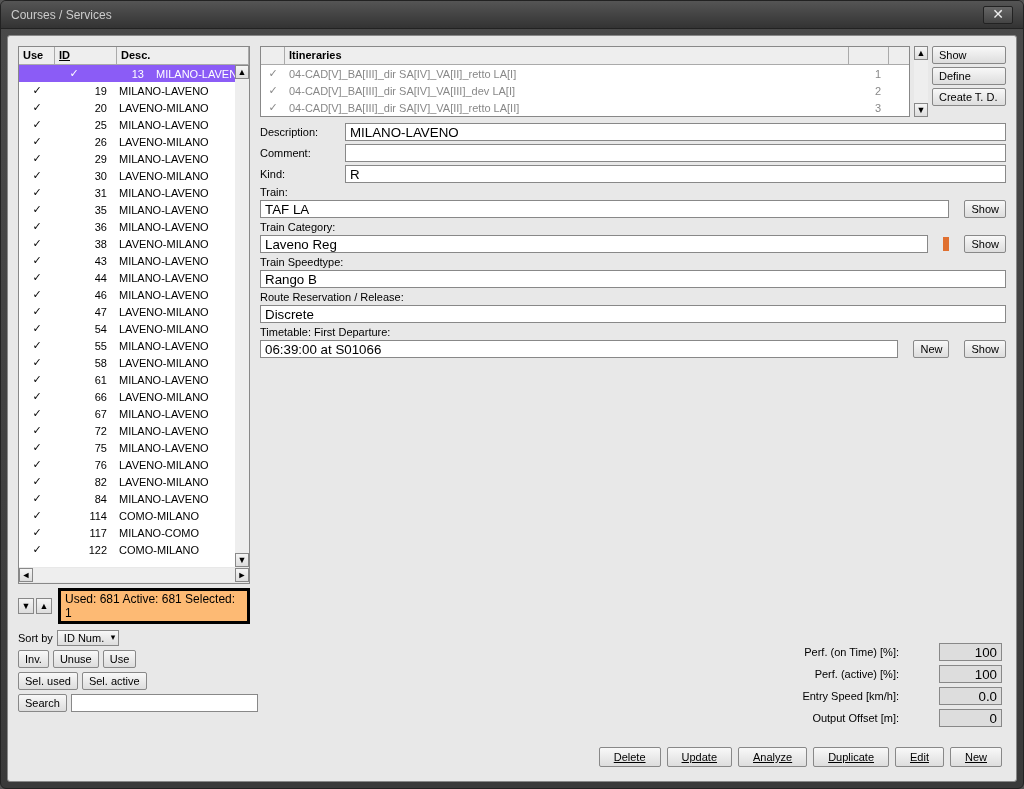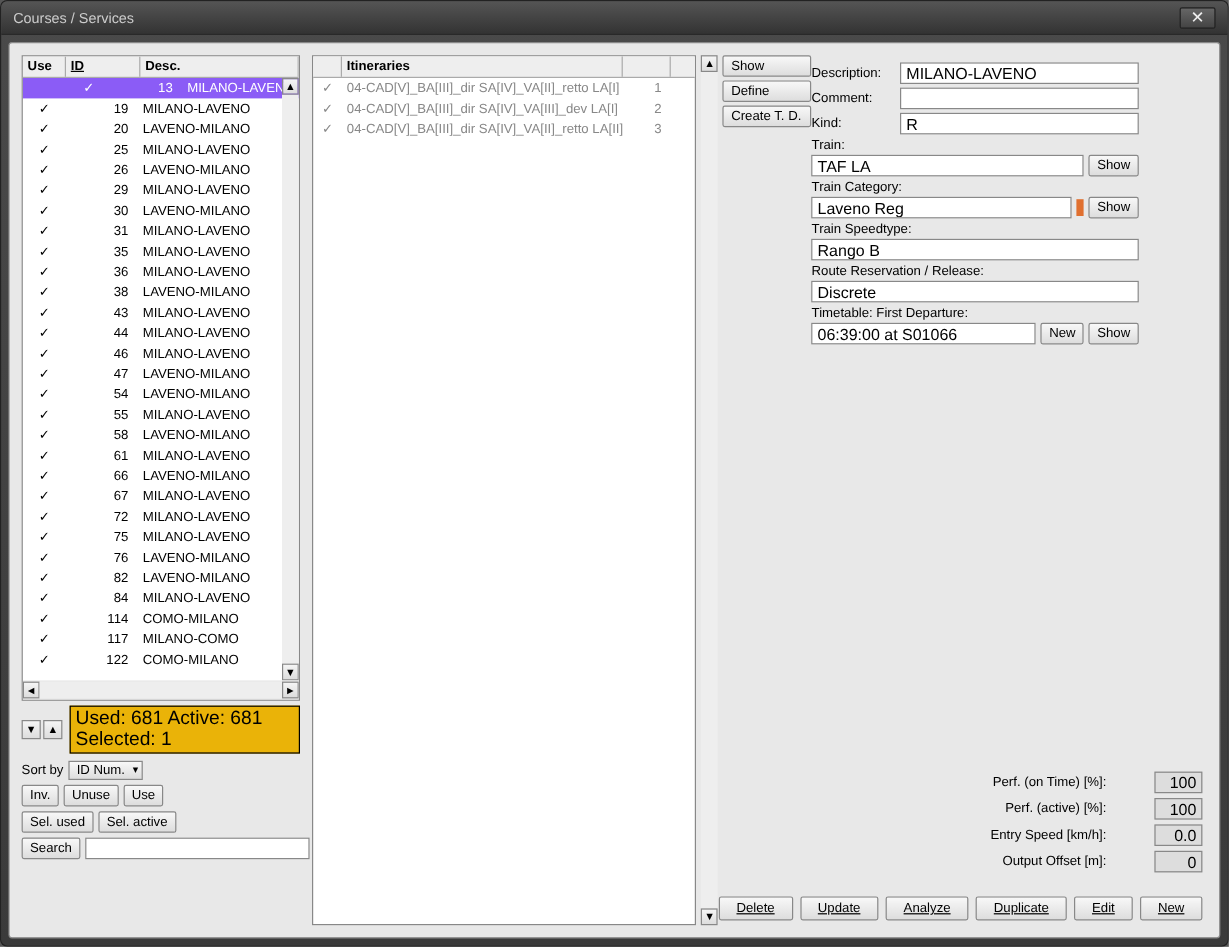--- a/index.html
+++ b/index.html
@@ -24,52 +24,52 @@
 .crow .c-desc { flex: 1; padding-left: 2px; white-space: nowrap; overflow: hidden; }
 .check::before { content: "✓"; font-size: 11px; }
 .vscroll { position: absolute; right: 0; top: 0; bottom: 0; width: 14px; display: flex; flex-direction: column; }
 .scroll-btn { height: 14px; background: linear-gradient(#f5f5f5,#ddd); border: 1px solid #888; text-align: center; font-size: 9px; line-height: 12px; cursor: pointer; }
 .scroll-track { flex: 1; background: #eee; }
 .hscroll-area { height: 16px; display: flex; align-items: center; background: #e8e8e8; }
 .hscroll-btn { width: 14px; height: 14px; background: linear-gradient(#f5f5f5,#ddd); border: 1px solid #888; text-align: center; font-size: 9px; line-height: 12px; cursor: pointer; }
 .hscroll-track { flex: 1; height: 14px; background: #eee; }
 .stats-row { display: flex; align-items: center; margin-top: 4px; gap: 2px; }
 .tiny-btn { width: 16px; height: 16px; background: linear-gradient(#f5f5f5,#ddd); border: 1px solid #888; font-size: 9px; text-align: center; line-height: 14px; cursor: pointer; }
-.stats-text { font-size: 16px; margin-left: 4px; border: 1px solid #000000; background: #eab308; padding: 1px 4px; flex: 1; }
+.stats-text { font-size: 12px; margin-left: 4px; border: 3px solid #000000; background: #fdba74; padding: 1px 4px; flex: 1; }
 .controls { margin-top: 6px; font-size: 11px; }
 .controls-row { display: flex; align-items: center; gap: 4px; margin-bottom: 4px; }
 .btn { background: linear-gradient(#f8f8f8,#ddd); border: 1px solid #888; padding: 2px 6px; font-size: 11px; cursor: pointer; border-radius: 2px; }
 .btn-lg { padding: 3px 14px; }
 .select { background: linear-gradient(#f8f8f8,#ddd); border: 1px solid #888; padding: 1px 14px 1px 6px; font-size: 11px; position: relative; }
 .select::after { content: "▾"; position: absolute; right: 3px; top: 1px; font-size: 9px; }
 .search-input { flex: 1; border: 1px solid #888; background: #fff; height: 18px; padding: 2px 4px; }
-.right-panel { flex: 1; display: flex; flex-direction: row; }
+.right-panel { flex: 1; display: flex; flex-direction: column; }
 .itin-area { display: flex; gap: 4px; }
 .itin-table { flex: 1; border: 1px solid #888; background: #fff; }
 .itin-header { display: flex; background: #eee; border-bottom: 1px solid #aaa; font-weight: bold; height: 18px; }
 .itin-header .ih-use { width: 24px; border-right: 1px solid #aaa; }
 .itin-header .ih-name { flex: 1; padding: 2px 4px; border-right: 1px solid #aaa; }
 .itin-header .ih-num { width: 40px; border-right: 1px solid #aaa; }
 .itin-header .ih-pad { width: 20px; }
 .irow { display: flex; align-items: center; height: 17px; color: #888; font-size: 11px; }
 .irow .i-use { width: 24px; text-align: center; }
 .irow .i-name { flex: 1; padding-left: 4px; }
 .irow .i-num { width: 40px; text-align: right; padding-right: 8px; }
 .irow .i-pad { width: 20px; }
 .itin-btns { display: flex; flex-direction: column; gap: 3px; width: 74px; }
 .itin-scroll { width: 14px; display: flex; flex-direction: column; }
 .fields { margin-top: 6px; }
-.frow { display: flex; align-items: center; margin-bottom: 3px; gap: 4px; }
+.frow { display: flex; align-items: center; margin-bottom: 3px; gap: 15px; }
 .flabel { width: 70px; font-size: 11px; }
 .finput { flex: 1; border: 1px solid #888; background: #fff; padding: 2px 4px; height: 18px; }
 .flabel-full { font-size: 11px; margin-bottom: 2px; }
 .tc-marker { width: 6px; height: 14px; background: #e07030; }
 .perf-area { position: absolute; right: 14px; bottom: 50px; font-size: 11px; }
 .perf-row { display: flex; align-items: center; justify-content: flex-end; gap: 40px; margin-bottom: 4px; }
-.perf-input { width: 40px; border: 1px solid #888; background: #ddd; text-align: right; padding: 2px 4px; height: 18px; }
+.perf-input { width: 63px; border: 1px solid #888; background: #ddd; text-align: right; padding: 2px 4px; height: 18px; }
 .bottom-btns { position: absolute; right: 14px; bottom: 14px; display: flex; gap: 6px; text-decoration: underline; }
 </style>
 </head>
 <body>
 
 <div class="window">
   <div class="titlebar">
     <span class="titlebar-title">Courses / Services</span>
     <div class="close-btn">✕</div>
   </div>

